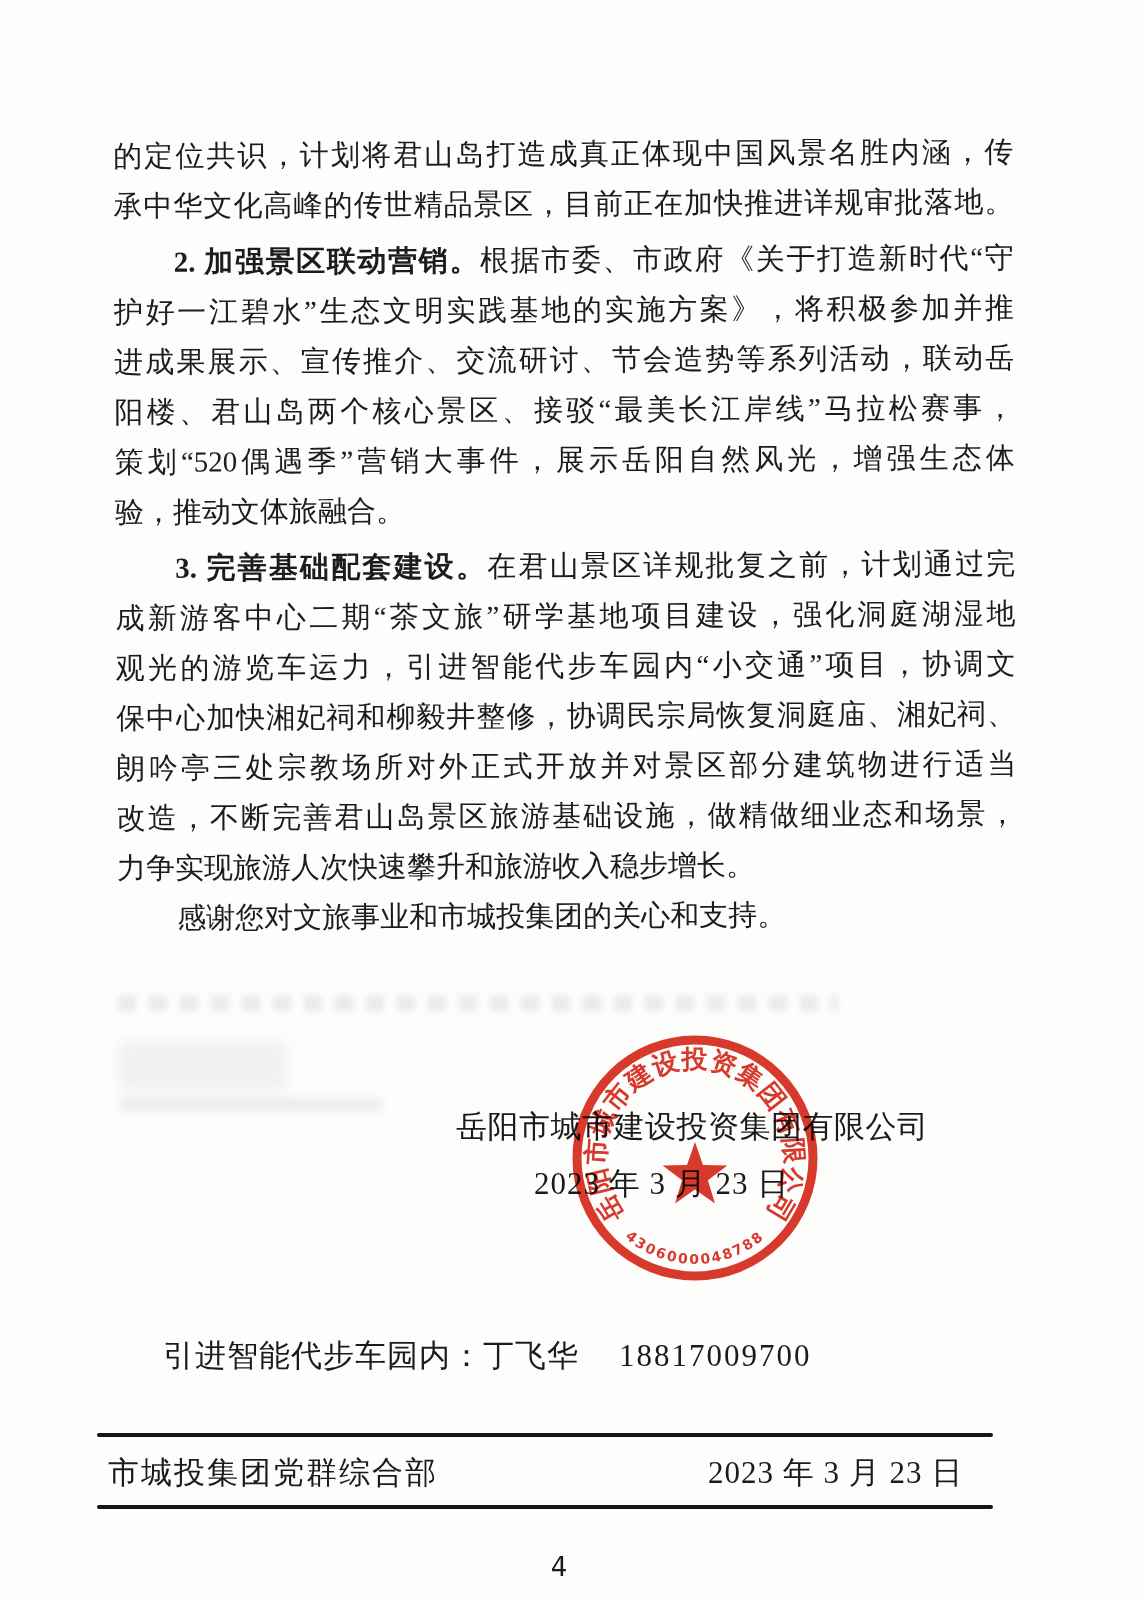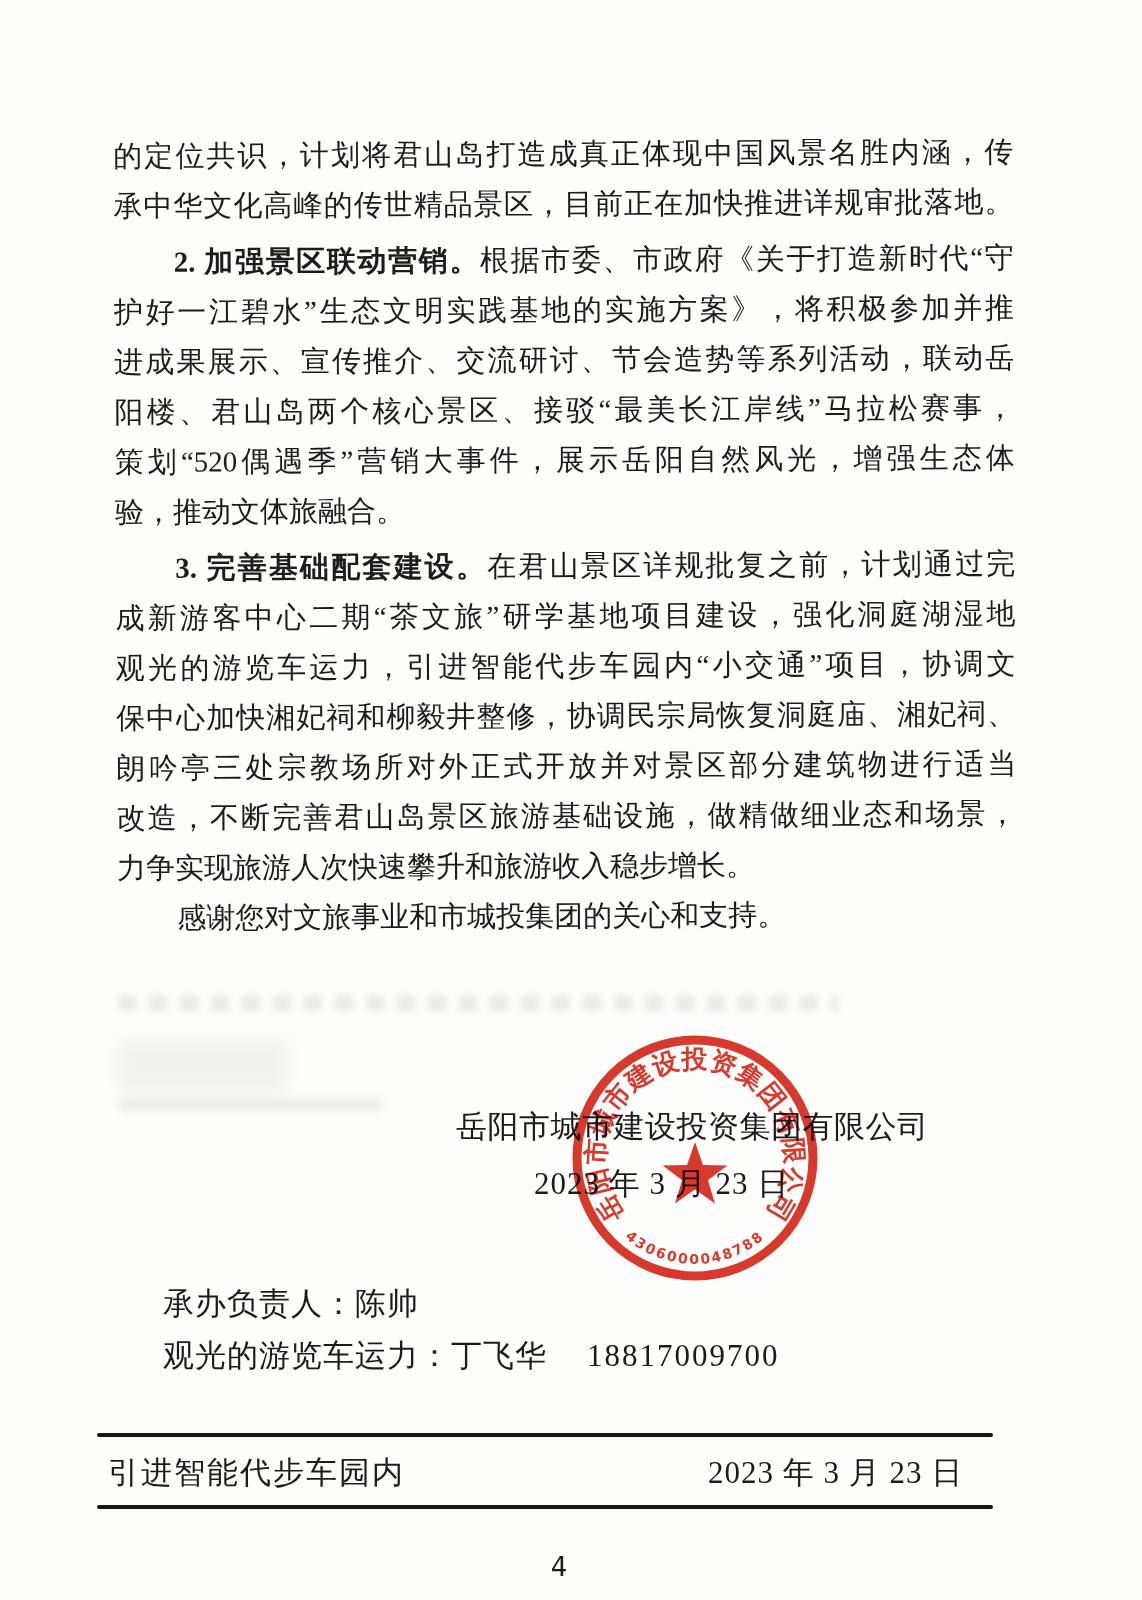--- a/index.html
+++ b/index.html
@@ -99,25 +99,24 @@
     <text class="sealtext">
       <textPath href="#sealArcTop" startOffset="50%" text-anchor="middle">岳阳市城市建设投资集团有限公司</textPath>
     </text>
     <polygon class="sealstar" points="130,114 138,137 162.3,137.5 142.9,152.2 150,175.5 130,161.6 110,175.5 117.1,152.2 97.7,137.5 122,137"></polygon>
     <path id="sealArcBottom" d="M 57.7 207.5 A 106 106 0 0 0 202.3 207.5" fill="none"></path>
     <text class="sealserial">
       <textPath href="#sealArcBottom" startOffset="50%" text-anchor="middle">4306000048788</textPath>
     </text>
   </svg>
 
-  <div class="contact1">承办负责人：陈帅</div>
   <div class="contact2">
-    <span>观光的游览车运力：丁飞华</span><span class="phone">18817009700</span>
+    <span>引进智能代步车园内：丁飞华</span><span class="phone">18817009700</span>
   </div>
 
   <div class="rule top"></div>
-  <div class="dept">引进智能代步车园内</div>
+  <div class="dept">市城投集团党群综合部</div>
   <div class="footdate">2023 年 3 月 23 日</div>
   <div class="rule bottom"></div>
 
   <div class="pagenum">4</div>
 
 </div>
 
 </body></html>

